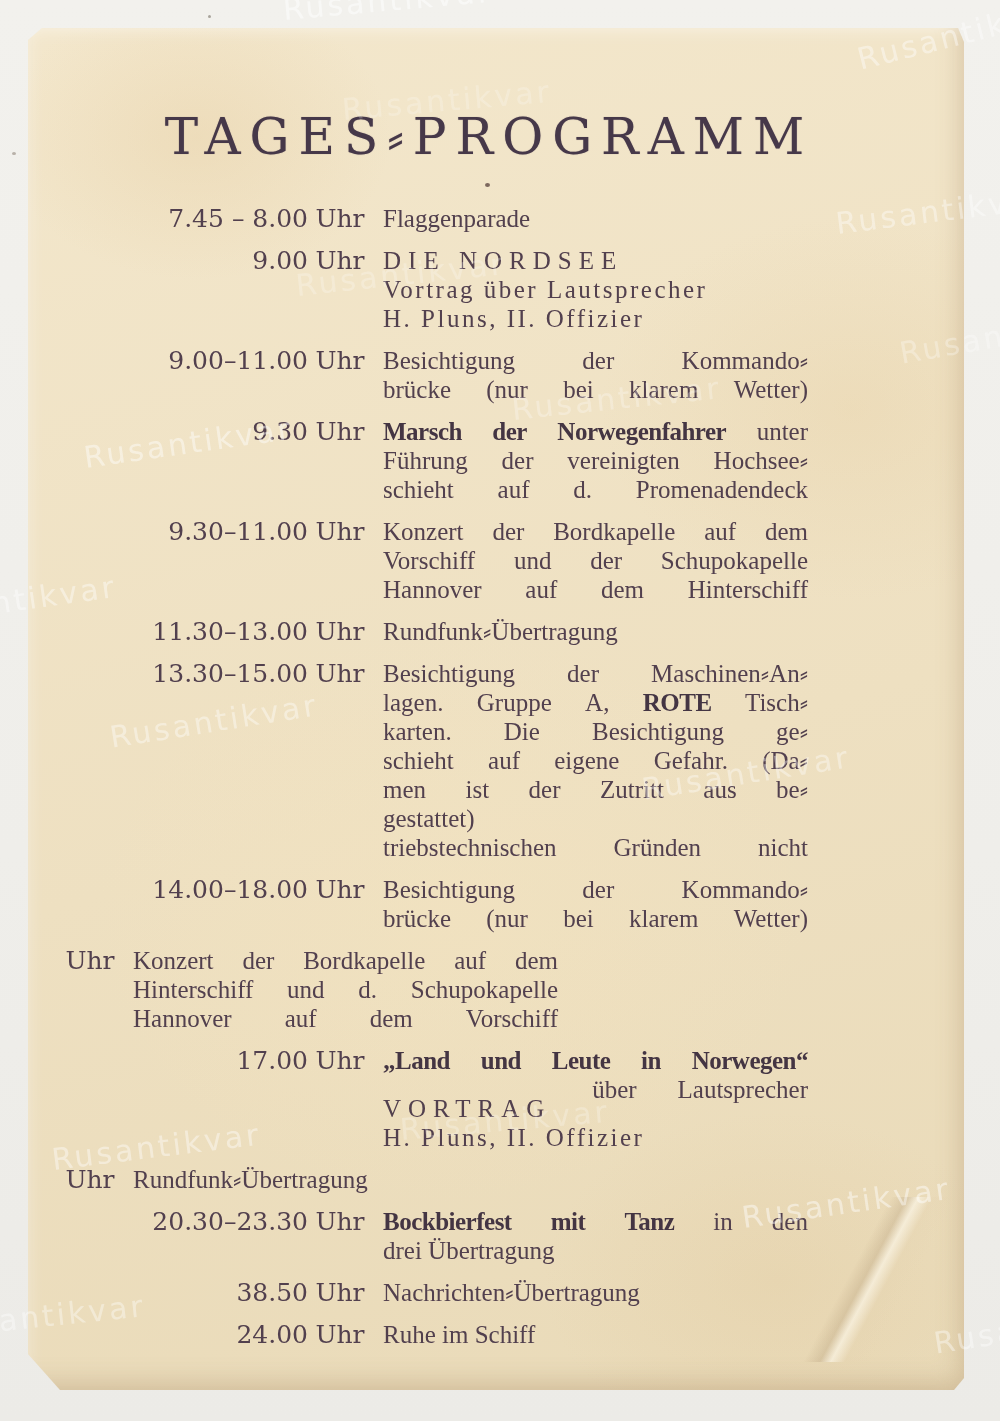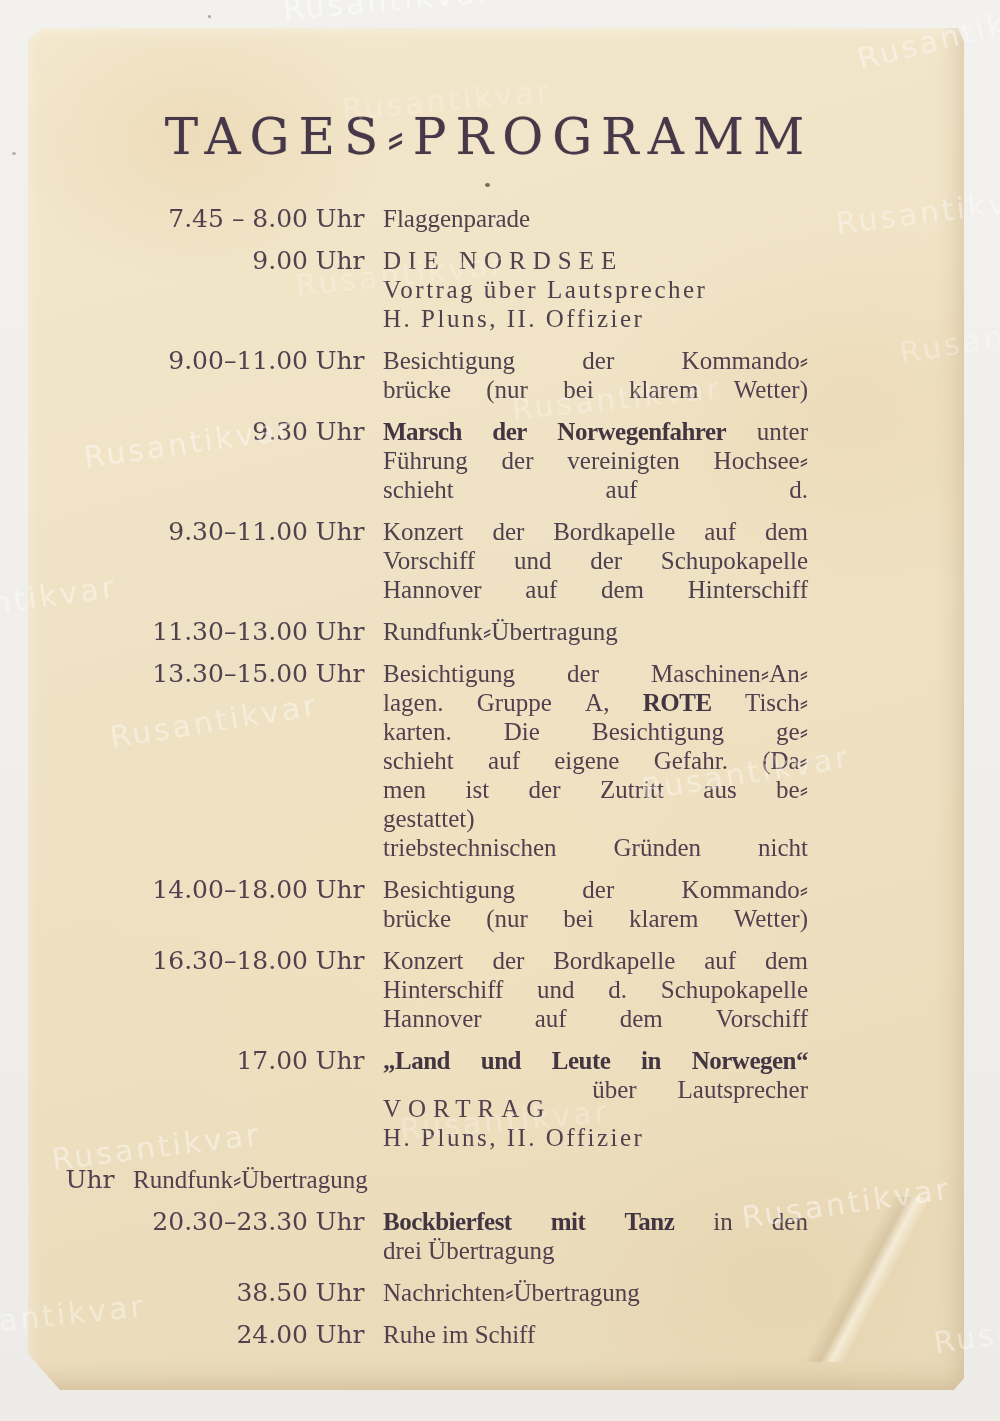--- a/index.html
+++ b/index.html
@@ -113,20 +113,21 @@
             <div class="line j">
               <span>Führung</span>
               <span>der</span>
               <span>vereinigten</span>
               <span>Hochsee⸗</span>
             </div>
             <div class="line j">
               <span>schieht</span>
               <span>auf</span>
               <span>d.</span>
+              <span>Promenadendeck</span>
             </div>
           </div>
         </div>
         <div class="entry">
           <div class="time">9.30–11.00</div>
           <div class="unit">Uhr</div>
           <div class="desc">
             <div class="line j">
               <span>Konzert</span>
               <span>der</span>
@@ -212,21 +213,20 @@
             <div class="line j">
               <span>brücke</span>
               <span>(nur</span>
               <span>bei</span>
               <span>klarem</span>
               <span>Wetter)</span>
             </div>
           </div>
         </div>
         <div class="entry">
-          <div class="time">16.30–18.00</div>
           <div class="unit">Uhr</div>
           <div class="desc">
             <div class="line j">
               <span>Konzert</span>
               <span>der</span>
               <span>Bordkapelle</span>
               <span>auf</span>
               <span>dem</span>
             </div>
             <div class="line j">

